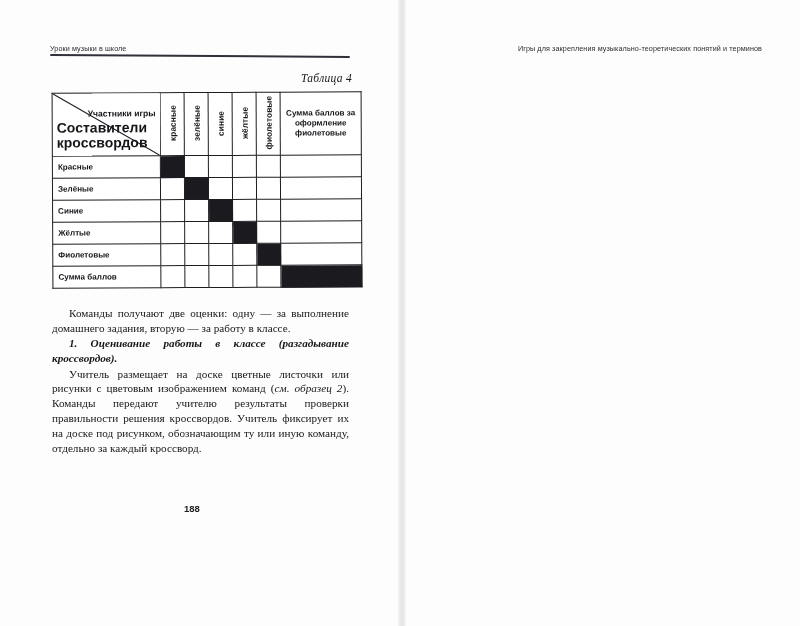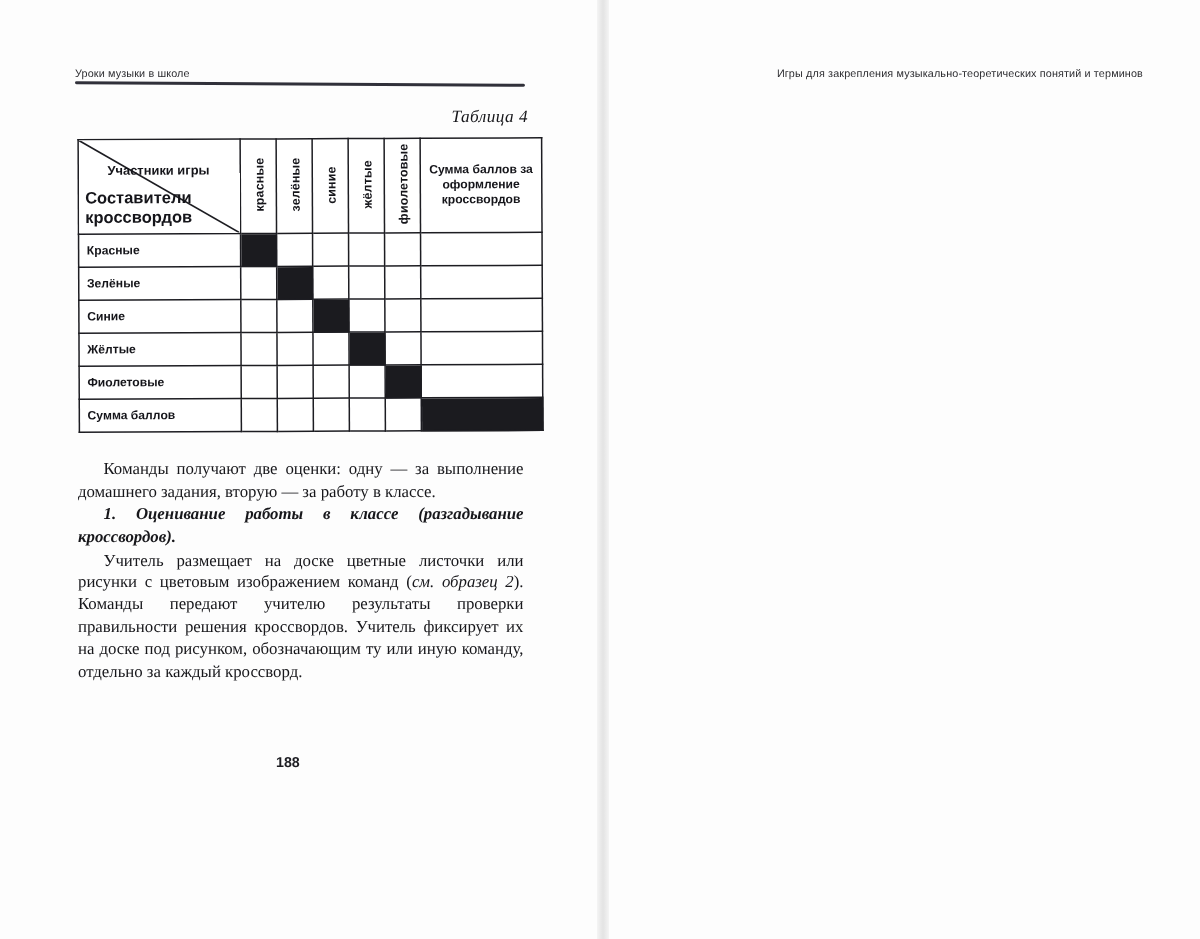--- a/index.html
+++ b/index.html
@@ -101,31 +101,31 @@
     padding: 0 !important;
   }
   .corner .diag {
     position: absolute;
     inset: 0;
     overflow: hidden;
   }
   .corner .diag svg { display: block; width: 100%; height: 100%; }
   .corner .lbl-top {
     position: absolute;
-    right: 20px; top: 16px;
+    right: 4px; top: 16px;
     text-align: center;
     line-height: 1.12;
     font-size: 8.6px;
   }
   .corner .lbl-bot {
     position: absolute;
     left: 4px; bottom: 4px;
     text-align: left;
     line-height: 1.12;
-    font-size: 11px;
+    font-size: 14px;
   }
 
   
   .vhead {
     height: 62px;
     text-align: center;
   }
   .vhead span {
     display: inline-block;
     writing-mode: vertical-rl;
@@ -215,21 +215,21 @@
           <th class="vhead">
             <span>красные</span></th>
           <th class="vhead">
             <span>зелёные</span></th>
           <th class="vhead">
             <span>синие</span></th>
           <th class="vhead">
             <span>жёлтые</span></th>
           <th class="vhead">
             <span>фиолетовые</span></th>
-          <th class="sumhead">Сумма баллов за оформление кроссвордов</th>
+          <th class="sumhead">Сумма баллов за оформление фиолетовые</th>
         </tr>
       </thead>
       <tbody id="matrix-body">
           <tr>
             <td class="rowlabel">Красные</td>
             <td class="cell filled"></td>
             <td class="cell"></td>
             <td class="cell"></td>
             <td class="cell"></td>
             <td class="cell"></td>

